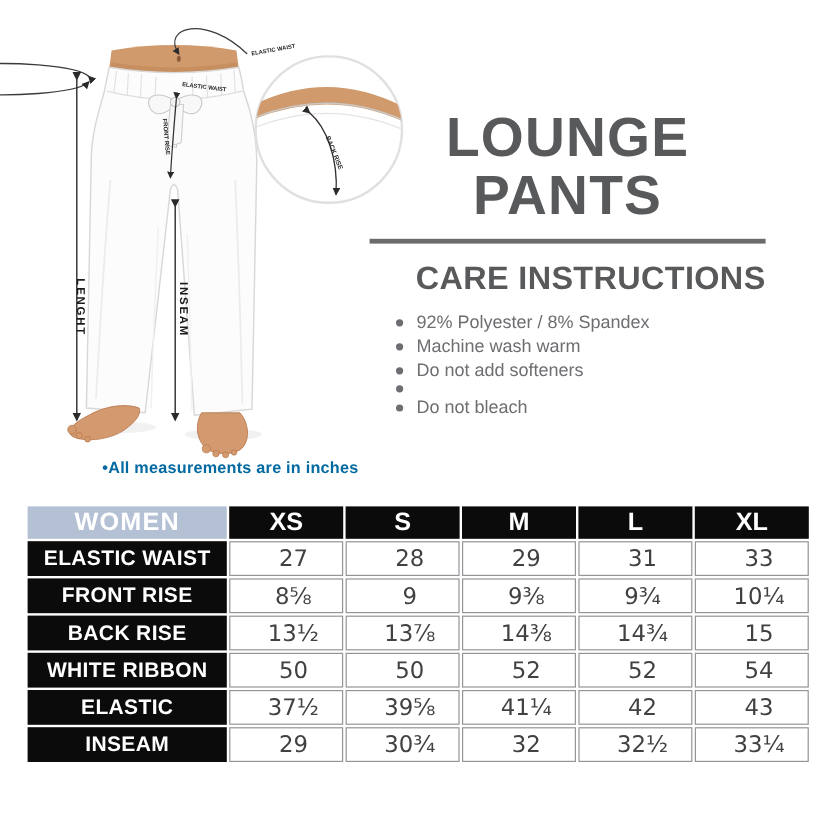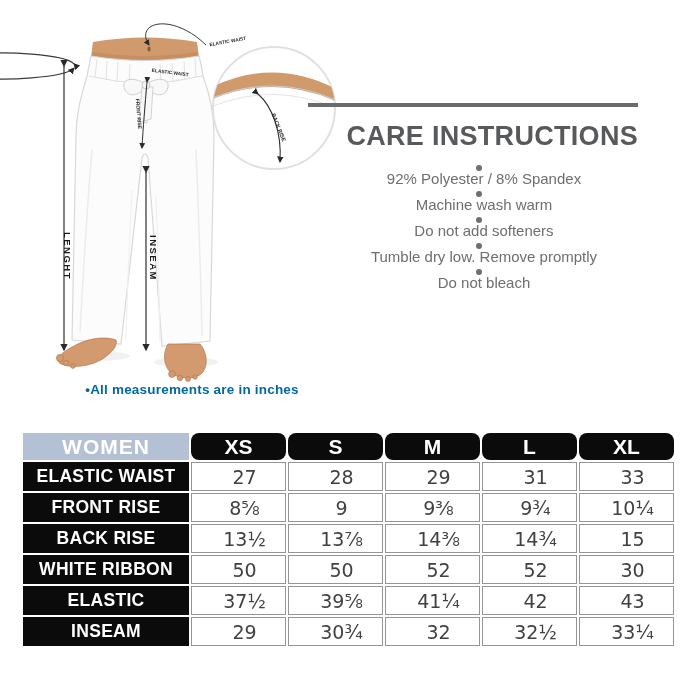--- a/index.html
+++ b/index.html
@@ -10,30 +10,30 @@
         font-size:13.5px;font-weight:bold;color:#0369a1;letter-spacing:0.2px;}
   .right{position:absolute;left:308px;top:90px;width:330px;}
   .title{margin:0;text-align:center;font-size:46px;line-height:48px;font-weight:bold;
          color:#58595b;letter-spacing:1px;}
   .title span{display:block;}
   .rule{height:4px;background:#6a6b6d;margin:13px 0 14px 0;}
   .care-h{margin:0 0 13px 0;font-size:27px;font-weight:bold;color:#58595b;
           text-align:right;letter-spacing:0.3px;}
   .care-list{list-style:none;margin:0;padding:0 0 0 22px;text-align:left;}
   .care-list li{font-size:15px;line-height:15px;color:#6d6e71;margin-bottom:5px;
-                display:flex;align-items:center;flex-direction:column;}
+                display:flex;align-items:center;}
   .dot{display:inline-block;width:6px;height:6px;border-radius:50%;
        background:#6d6e71;margin-right:11px;flex:none;}
-  .size-table{position:absolute;left:21px;top:431px;border-collapse:separate;
+  .size-table{position:absolute;left:21px;top:420px;border-collapse:separate;
               border-spacing:2px;}
   .size-table th,.size-table td{height:27px;text-align:center;vertical-align:middle;padding:0;}
   .size-table th.corner{width:166px;background:#b4c1d5;color:#ffffff;font-size:21px;
                         font-weight:bold;letter-spacing:1px;}
   .size-table th.size{width:95px;background:#0b0b0b;color:#ffffff;font-size:21px;
-                      font-weight:bold;border-radius:8px;}
+                      font-weight:bold;}
   .size-table th.rowlabel{background:#0b0b0b;color:#ffffff;font-size:17.5px;
                           font-weight:bold;letter-spacing:0.3px;}
   .size-table td{background:#ffffff;border:1px solid #939598;color:#414042;
                  font-size:19px;font-family:"DejaVu Sans","Liberation Sans",sans-serif;padding-left:12px;}
   text{font-family:"Liberation Sans",sans-serif;}
 </style>
 </head>
 <body>
 
 <div class="page">
@@ -119,38 +119,41 @@
         <path d="M 273,184 Q 274,196 271,206" fill="none" stroke="#dddddd" stroke-width="1.4"></path>
       </g>
       <path d="M 258,94 C 272,106 282,132 280,162" fill="none" stroke="#2f2f2f" stroke-width="1.1" marker-start="url(#ah)" marker-end="url(#ah)"></path>
       <text x="277" y="128" font-size="5.4" font-weight="bold" fill="#1f1f1f" text-anchor="middle" transform="rotate(68 277 128)">BACK RISE</text>
     </g>
   </svg>
 
   <div class="note">•All measurements are in inches</div>
 
   <div class="right">
+    <h1 class="title">
+      <span>LOUNGE</span>
+      <span>PANTS</span>
+    </h1>
     <div class="rule"></div>
     <h2 class="care-h">CARE INSTRUCTIONS</h2>
     <ul class="care-list">
       <li>
         <span class="dot"></span>
         <span>92% Polyester / 8% Spandex</span>
         </li>
       <li>
         <span class="dot"></span>
         <span>Machine wash warm</span>
         </li>
       <li>
         <span class="dot"></span>
         <span>Do not add softeners</span>
         </li>
       <li>
         <span class="dot"></span>
-        <span>Tumble dry low. Remove promptly</span>
         </li>
       <li>
         <span class="dot"></span>
         <span>Do not bleach</span>
         </li>
     </ul>
   </div>
 
   <table class="size-table">
     <thead>
@@ -187,21 +190,21 @@
           <td>14⅜</td>
           <td>14¾</td>
           <td>15</td>
         </tr>
         <tr>
           <th class="rowlabel">WHITE RIBBON</th>
           <td>50</td>
           <td>50</td>
           <td>52</td>
           <td>52</td>
-          <td>30</td>
+          <td>54</td>
         </tr>
         <tr>
           <th class="rowlabel">ELASTIC</th>
           <td>37½</td>
           <td>39⅝</td>
           <td>41¼</td>
           <td>42</td>
           <td>43</td>
         </tr>
         <tr>

